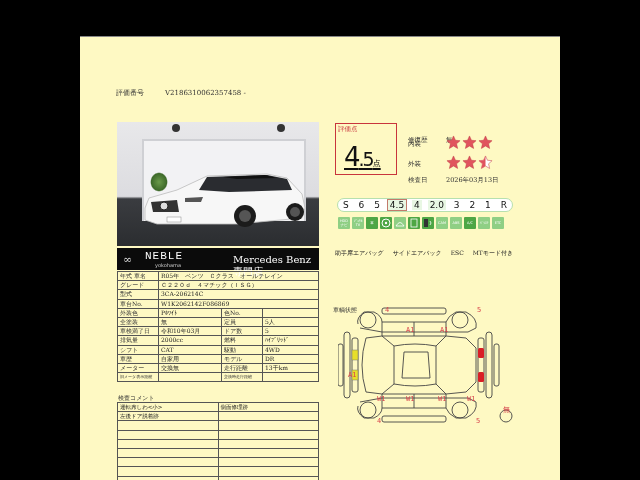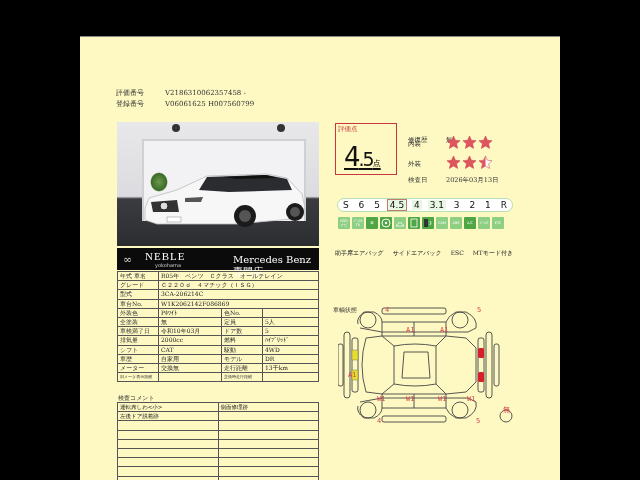--- a/index.html
+++ b/index.html
@@ -17,21 +17,21 @@
   .photo { position:absolute; left:37px; top:86px; width:202px; height:124px; overflow:hidden;
            background:linear-gradient(#e8e8ea 0%, #dcdce0 60%, #3a3c40 62%, #2b2d30 100%); }
   .photo .alcove { position:absolute; left:25px; top:17px; width:160px; height:80px; background:#f2f2f4; border:2px solid #cfd0d4; border-bottom:none; }
   .photo .plant { position:absolute; left:33px; top:50px; width:18px; height:20px; border-radius:50%; background:radial-gradient(#6a9a4a, #3e6a2a 60%, transparent 70%); }
   .photo .light { position:absolute; top:2px; width:8px; height:8px; border-radius:50%; background:#333; }
   .photo .car { position:absolute; left:20px; top:42px; width:175px; height:70px; }
 
   
   .banner { position:absolute; left:37px; top:212px; width:202px; height:22px; background:#0b0b0b; color:#fff; }
   .banner .logo-mark { position:absolute; left:6px; top:5px; font-size:11px; color:#ddd; }
-  .banner .neble { position:absolute; left:28px; top:2px; font-family:Liberation Serif, serif; font-size:11px; letter-spacing:1px; }
+  .banner .neble { position:absolute; left:28px; top:2px; font-family:Liberation Mono, monospace; font-size:11px; letter-spacing:1px; }
   .banner .yoko { position:absolute; left:38px; top:14px; font-family:"DejaVu Sans", sans-serif; font-size:5px; color:#ccc; }
   .banner .dealer { position:absolute; left:116px; top:6px; font-size:10px; }
 
   
   table.spec { position:absolute; left:37px; top:235px; width:202px; border-collapse:collapse; font-size:6px; }
   table.spec td { border:0.8px solid #555; height:8.2px; padding:0 2px; white-space:nowrap; overflow:hidden; line-height:8px; }
   table.spec td.lbl { width:36px; color:#333; }
   table.spec td.tiny { font-size:4px; }
   .comment-title { position:absolute; left:38px; top:358px; font-size:6px; color:#333; }
   table.cmt { position:absolute; left:37px; top:366px; width:202px; border-collapse:collapse; font-size:5.5px; }
@@ -73,24 +73,20 @@
 </head>
 <body>
 
 <div class="page">
   <div class="frame-top"></div>
 
   <div class="hdr">
     <div class="hdr-row">
       <span class="k">評価番号</span>
       <span>V218631006235745​8 -</span>
-    </div>
-    <div class="hdr-row">
-      <span class="k">登録番号</span>
-      <span>V06061625 H007560799</span>
     </div>
   </div>
 
   <div class="photo">
     <div class="alcove"></div>
     <div class="light" style="left:55px"></div>
     <div class="light" style="left:160px"></div>
     <div class="plant"></div>
     <svg class="car" viewBox="0 0 175 70">
       <path d="M8 44 L12 34 L40 26 L70 12 L130 10 L150 14 L165 30 L168 44 L165 54 L100 60 L20 60 L8 56 Z" fill="#f7f7f7" stroke="#bbb" stroke-width="0.8"></path>
@@ -268,21 +264,21 @@
       <path d="M12 1.5l3.1 6.9 7.4.7-5.6 5 1.7 7.4L12 17.6l-6.6 3.9 1.7-7.4-5.6-5 7.4-.7z" fill="#e0545e" clip-path="url(#halfclip)"></path>
     </svg>
   </div>
 
   <div class="strip">
     <span class="g">S</span>
     <span class="g">6</span>
     <span class="g">5</span>
     <span class="g sel">4.5</span>
     <span class="g hl">4</span>
-    <span class="g hl">3.1</span>
+    <span class="g hl">2.0</span>
     <span class="g">3</span>
     <span class="g">2</span>
     <span class="g">1</span>
     <span class="g">R</span>
   </div>
 
   <div class="equip">
     <div class="eq">HDD ナビ</div>
     <div class="eq">ｼﾞｭﾀﾙ TV</div>
     <div class="eq dark">革</div>

